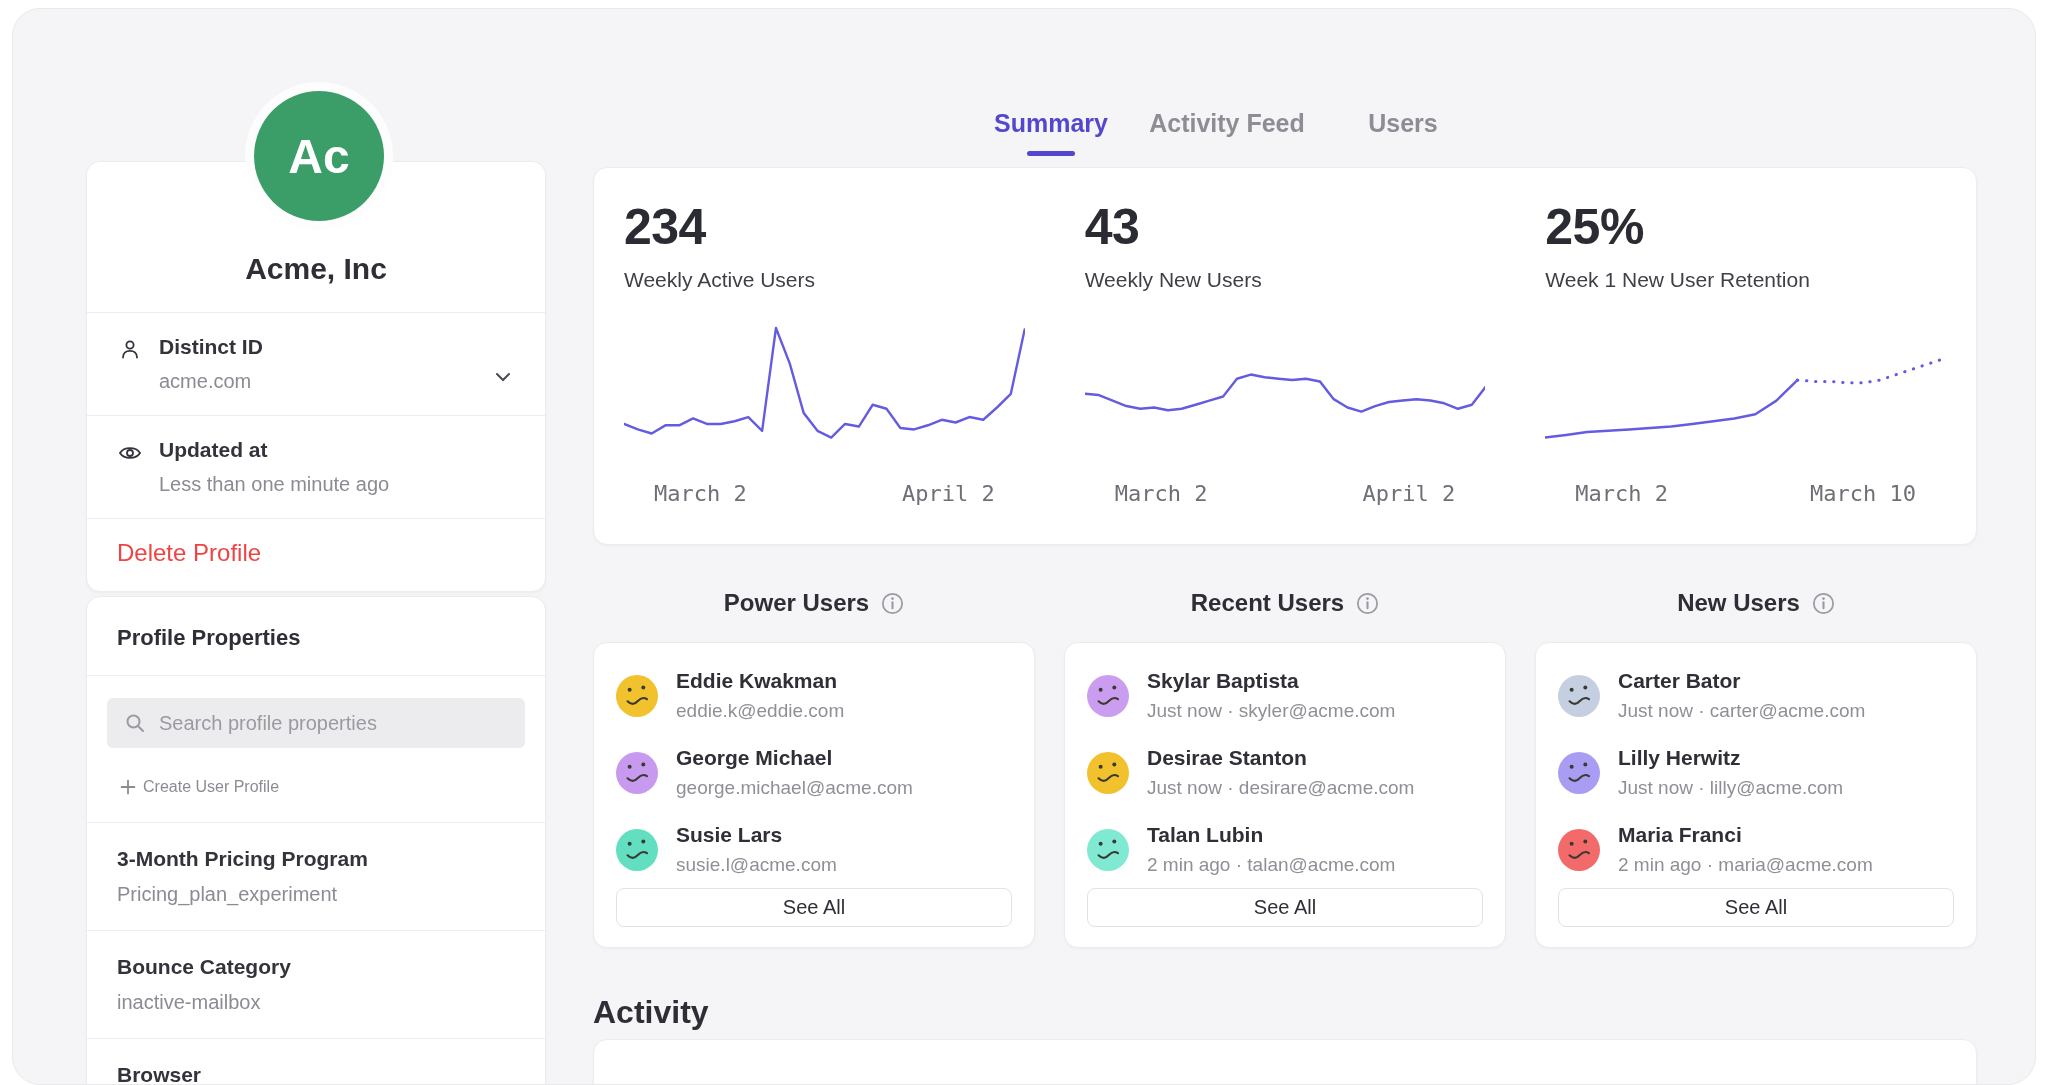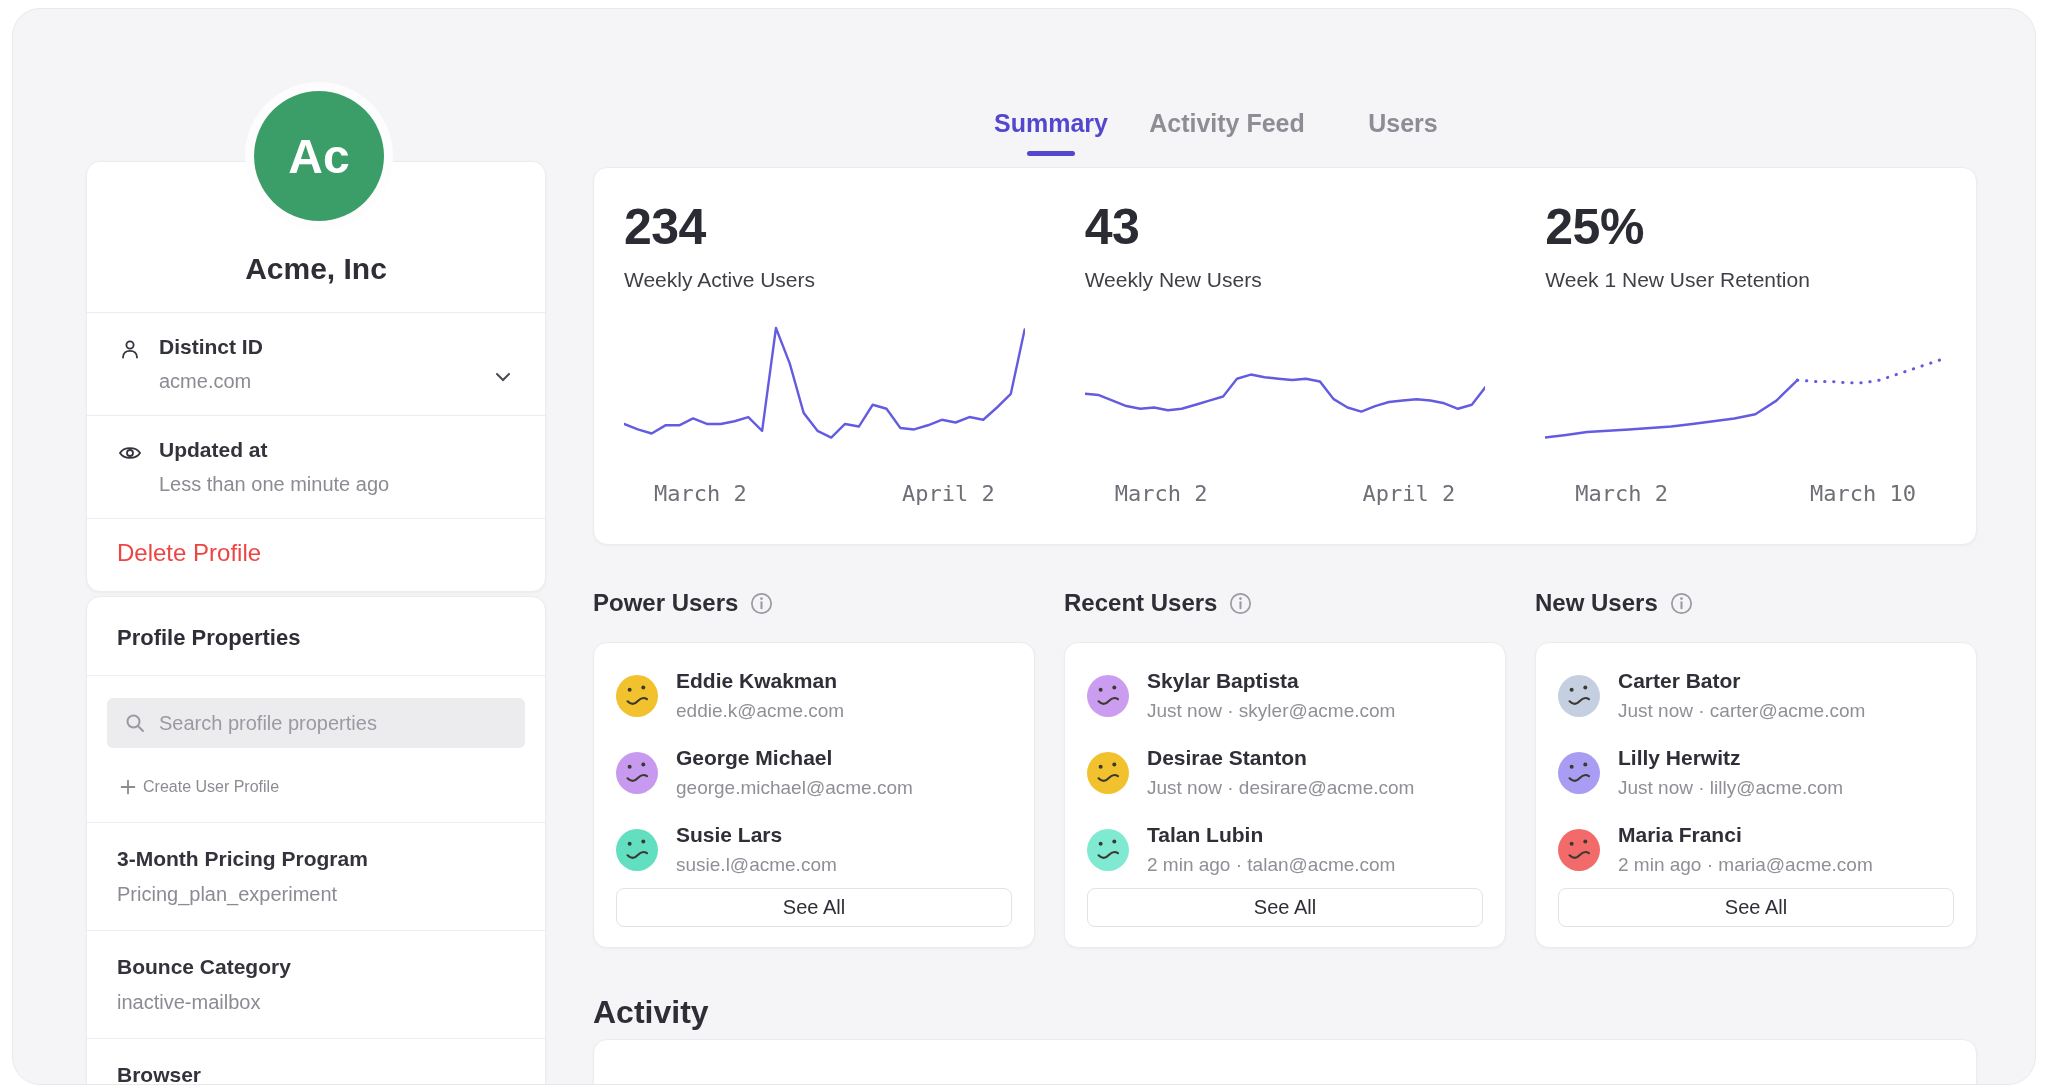--- a/index.html
+++ b/index.html
@@ -55,21 +55,21 @@
   .stat-col { width:33.333%; padding:30px 30px 0; }
   .stat-value { font-size:50px; font-weight:700; color:#2b2b33; letter-spacing:-0.5px; }
   .stat-label { font-size:21px; color:#3f3f47; margin-top:12px; }
   .spark { display:block; width:100%; height:145px; margin-top:32px; }
   .ticks { display:flex; justify-content:space-between; padding:12px 30px 0;
            font-family:"DejaVu Sans Mono", monospace; font-size:22px; color:#6f6f77; }
 
   
   .sections-head { position:absolute; left:580px; top:580px; width:1384px; display:flex; gap:29px; }
   .section-title { width:442px; display:flex; align-items:center; gap:12px;
-                   font-size:24px; font-weight:700; color:#2e2e36; }
+                   font-size:24px; font-weight:700; color:#2e2e36;justify-content:center; }
   .info-glyph { width:23px; height:23px; cursor:pointer; }
   .users-row { position:absolute; left:580px; top:633px; width:1384px; display:flex; gap:29px; }
   .user-card { width:442px; height:306px; display:flex; flex-direction:column; padding:14px 0 20px; }
   .user-item { display:flex; align-items:center; gap:18px; padding:12px 22px; cursor:pointer; }
   .face { width:42px; height:42px; border-radius:50%; flex:0 0 auto; }
   .u-name { font-size:21px; font-weight:700; color:#2f2f37; }
   .u-sub { font-size:19px; color:#8f8f97; margin-top:7px; }
   .see-all { margin:auto 22px 0; height:44px; background:#fff; border:1px solid #e3e3e7;
              border-radius:8px; display:flex; align-items:center; justify-content:center;
              font-size:20px; color:#2f2f37; cursor:pointer; }
@@ -228,21 +228,21 @@
 
       <div class="card user-card">
         <div class="user-item">
           <svg class="face" viewBox="0 0 40 40" style="background-color: rgb(242, 193, 46);">
             <circle cx="13" cy="14" r="1.9" fill="#3a3a30"></circle>
               <circle cx="26" cy="12" r="1.9" fill="#3a3a30"></circle>
             <path d="M11 25 q5 5 9.5 0 t9 -2" stroke="#3a3a30" fill="none" stroke-width="2" stroke-linecap="round"></path>
           </svg>
           <div>
             <div class="u-name">Eddie Kwakman</div>
-            <div class="u-sub">eddie.k@acme.com</div>
+            <div class="u-sub">eddie.k@eddie.com</div>
           </div>
         </div>
         <div class="user-item">
           <svg class="face" viewBox="0 0 40 40" style="background-color: rgb(199, 154, 240);">
             <circle cx="13" cy="14" r="1.9" fill="#3a3a30"></circle>
               <circle cx="26" cy="12" r="1.9" fill="#3a3a30"></circle>
             <path d="M11 25 q5 5 9.5 0 t9 -2" stroke="#3a3a30" fill="none" stroke-width="2" stroke-linecap="round"></path>
           </svg>
           <div>
             <div class="u-name">George Michael</div>

